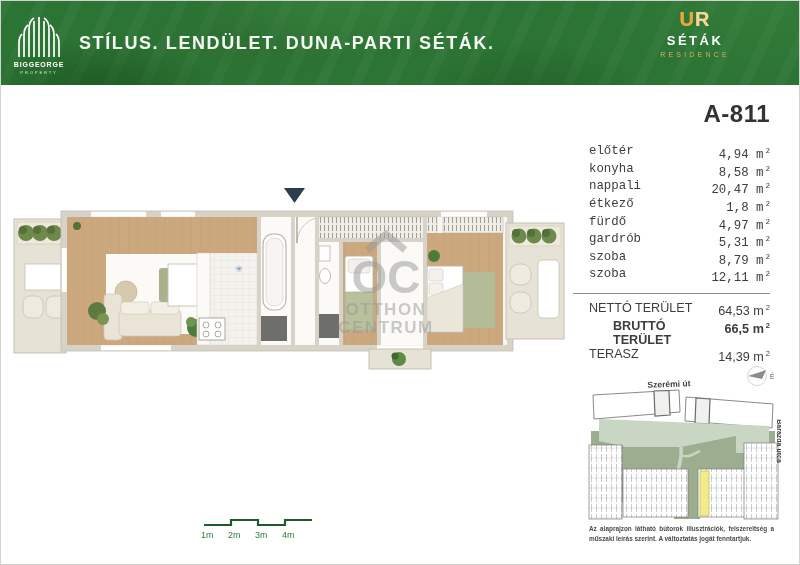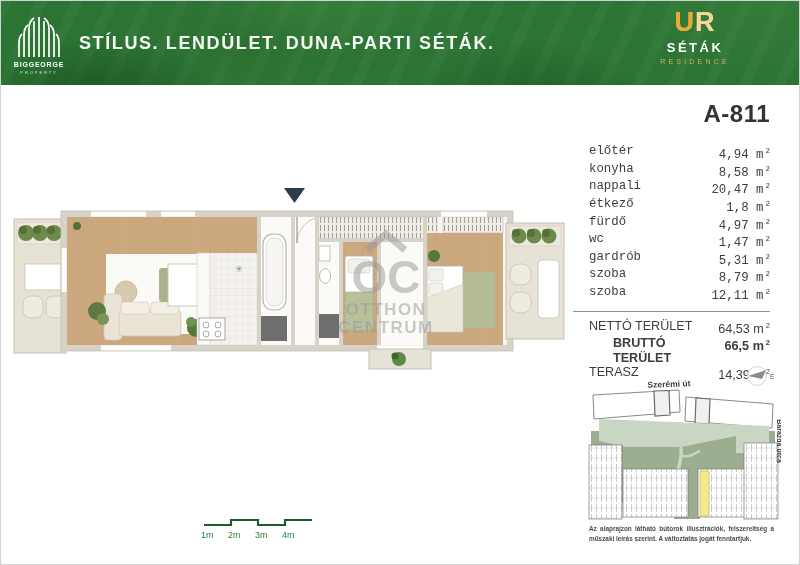--- a/index.html
+++ b/index.html
@@ -12,21 +12,21 @@
       radial-gradient(ellipse 240px 130px at 42% -25%, rgba(70,140,70,.5), transparent 60%),
       radial-gradient(ellipse 210px 110px at 66% 125%, rgba(24,78,30,.55), transparent 60%),
       radial-gradient(ellipse 280px 150px at 96% -10%, rgba(62,132,64,.5), transparent 62%),
       radial-gradient(ellipse 160px 80px at 30% 50%, rgba(46,110,48,.6), transparent 65%),
       repeating-linear-gradient(115deg, rgba(255,255,255,.035) 0 10px, transparent 10px 32px);
     }
   .bg-logo{position:absolute;left:10px;top:6px;width:58px;height:72px;}
   .slogan{position:absolute;left:78px;top:0;height:84px;display:flex;align-items:center;
           color:#f4f8f2;font-size:18px;font-weight:600;letter-spacing:1.6px;}
   .ur-logo{position:absolute;right:54px;top:8px;width:100px;text-align:center;line-height:1;}
-  .ur-mono{font-size:27px;font-weight:bold;color:#eba63c;letter-spacing:1px;
+  .ur-mono{font-size:20px;font-weight:bold;color:#eba63c;letter-spacing:1px;
            text-shadow:0 0 0 #eba63c;}
   .ur-mono .r{color:#f6d79b;}
   .ur-title{margin-top:5px;color:#ffffff;font-size:13px;font-weight:bold;letter-spacing:2.5px;}
   .ur-sub{margin-top:4px;color:#d8ae5d;font-size:7px;letter-spacing:3.2px;}
   
   .panel{position:absolute;left:588px;top:99px;width:181px;color:#3d3d3d;}
   .panel-title{font-size:24px;font-weight:bold;color:#333;text-align:right;
                letter-spacing:.5px;padding-left:8px;}
   .rooms{margin-top:17px;font-family:Liberation Mono, monospace;}
   .row{display:flex;justify-content:space-between;font-size:12.4px;line-height:13.5px;}
@@ -254,24 +254,20 @@
         </div>
       <div class="row">
           <span>étkező</span>
           <span class="val"><span>1,8</span> <span>m</span><sup>2</sup></span>
         </div>
       <div class="row">
           <span>fürdő</span>
           <span class="val"><span>4,97</span> <span>m</span><sup>2</sup></span>
         </div>
       <div class="row">
-          <span>wc</span>
-          <span class="val"><span>1,47</span> <span>m</span><sup>2</sup></span>
-        </div>
-      <div class="row">
           <span>gardrób</span>
           <span class="val"><span>5,31</span> <span>m</span><sup>2</sup></span>
         </div>
       <div class="row">
           <span>szoba</span>
           <span class="val"><span>8,79</span> <span>m</span><sup>2</sup></span>
         </div>
       <div class="row">
           <span>szoba</span>
           <span class="val"><span>12,11</span> <span>m</span><sup>2</sup></span>

